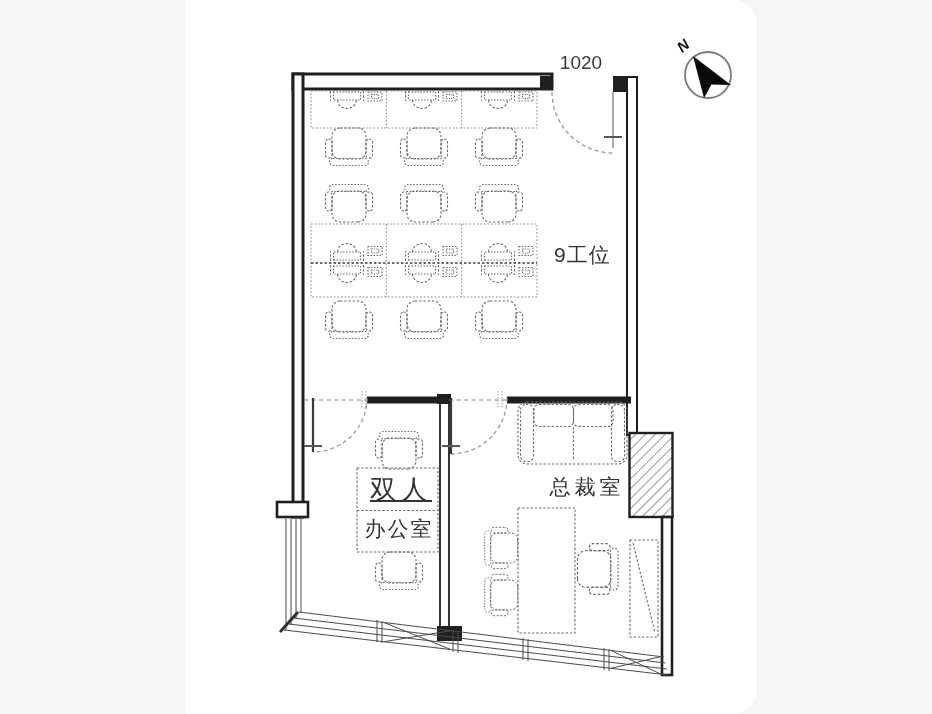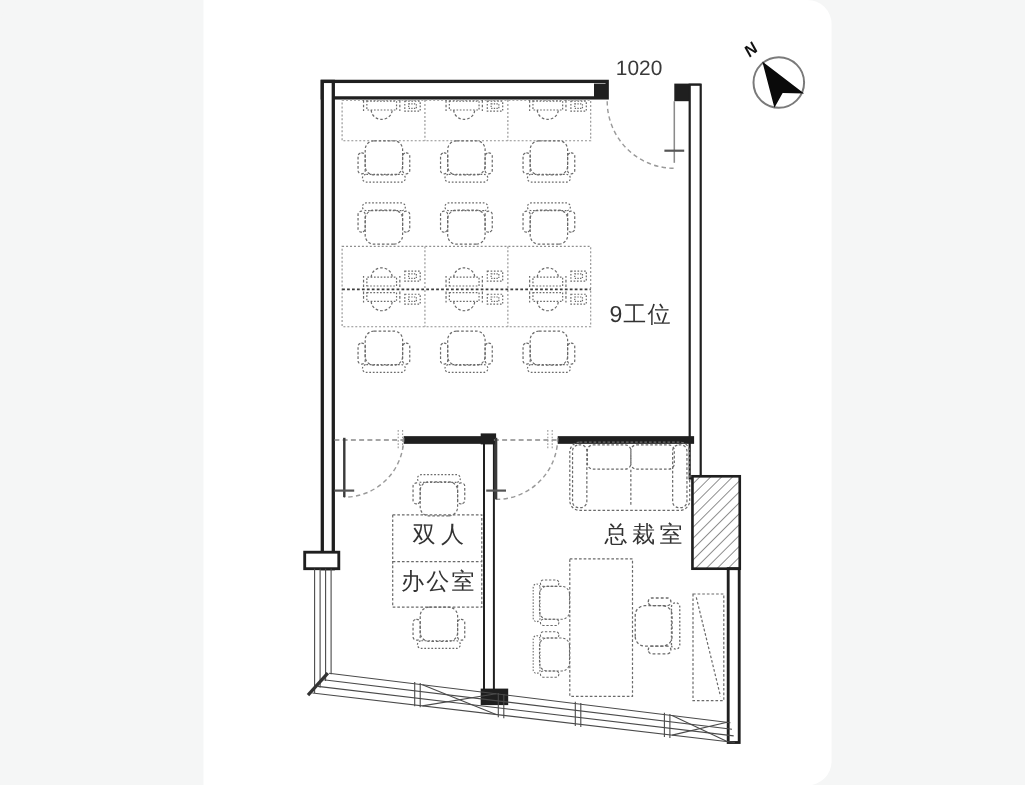--- a/index.html
+++ b/index.html
@@ -189,22 +189,22 @@
     </g>
 
     <g>
       <circle cx="708" cy="75" r="23" fill="none" stroke="#7a7a7a" stroke-width="1.8"></circle>
       <polygon points="693,56 731,85 711.5,84.5 704,98" fill="#0a0a0a"></polygon>
     </g>
   </svg>
 
   <div class="lbl" style="left:552px;top:53px;width:58px;text-align:center;font-size:19px;color:#3a3a3a;">1020</div>
 
-  <div class="lbl" style="left:554px;top:243px;font-size:21px;letter-spacing:1px;margin-top:32px;">9工位</div>
-
-  <div class="lbl" style="left:357px;top:475px;width:88px;text-align:center;font-size:21px;letter-spacing:5px;">双人</div>
+  <div class="lbl" style="left:554px;top:243px;font-size:21px;letter-spacing:1px;">9工位</div>
+
+  <div class="lbl" style="left:357px;top:475px;width:88px;text-align:center;font-size:26px;letter-spacing:5px;text-decoration:underline;">双人</div>
 
   <div class="lbl" style="left:355px;top:517px;width:88px;text-align:center;font-size:21px;letter-spacing:2px;">办公室</div>
 
   <div class="lbl" style="left:511px;top:475px;width:86px;text-align:center;font-size:21px;letter-spacing:4px;margin-left:33px;">总裁室</div>
 
   <div class="lbl compass-n" style="left:678px;top:38px;font-size:15px;color:#111;">N</div>
 </div>
 
 </body></html>

